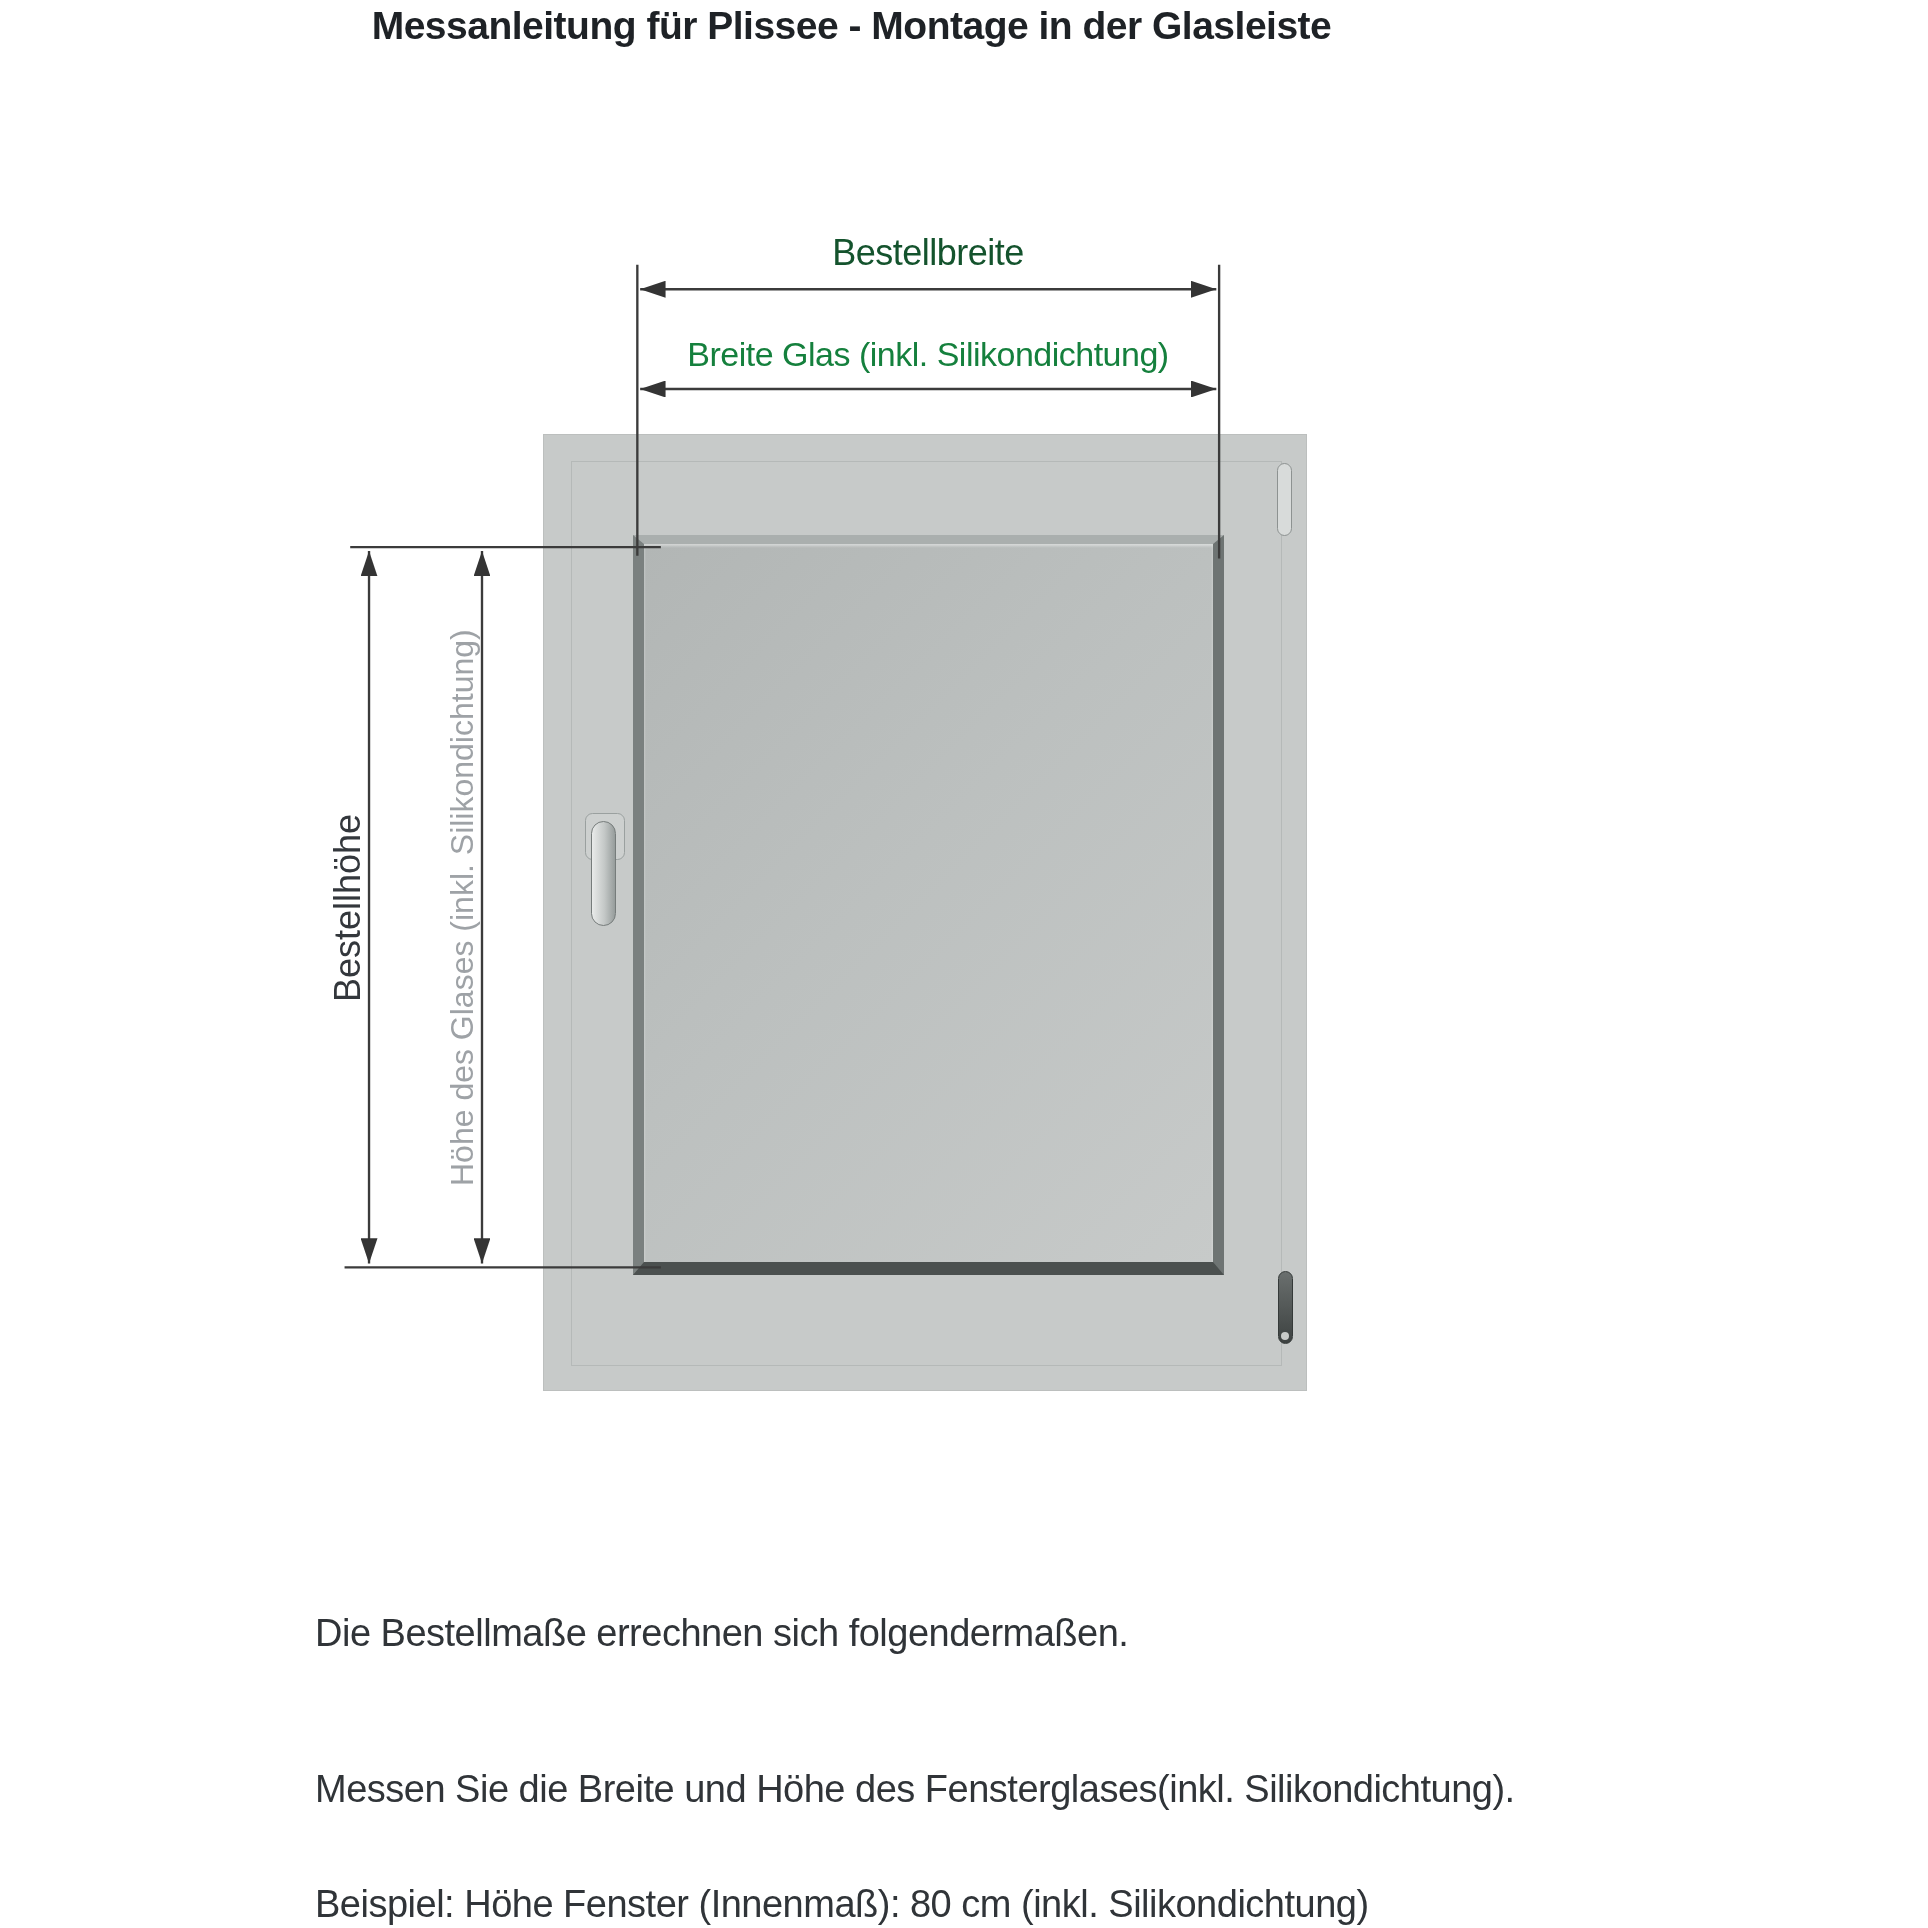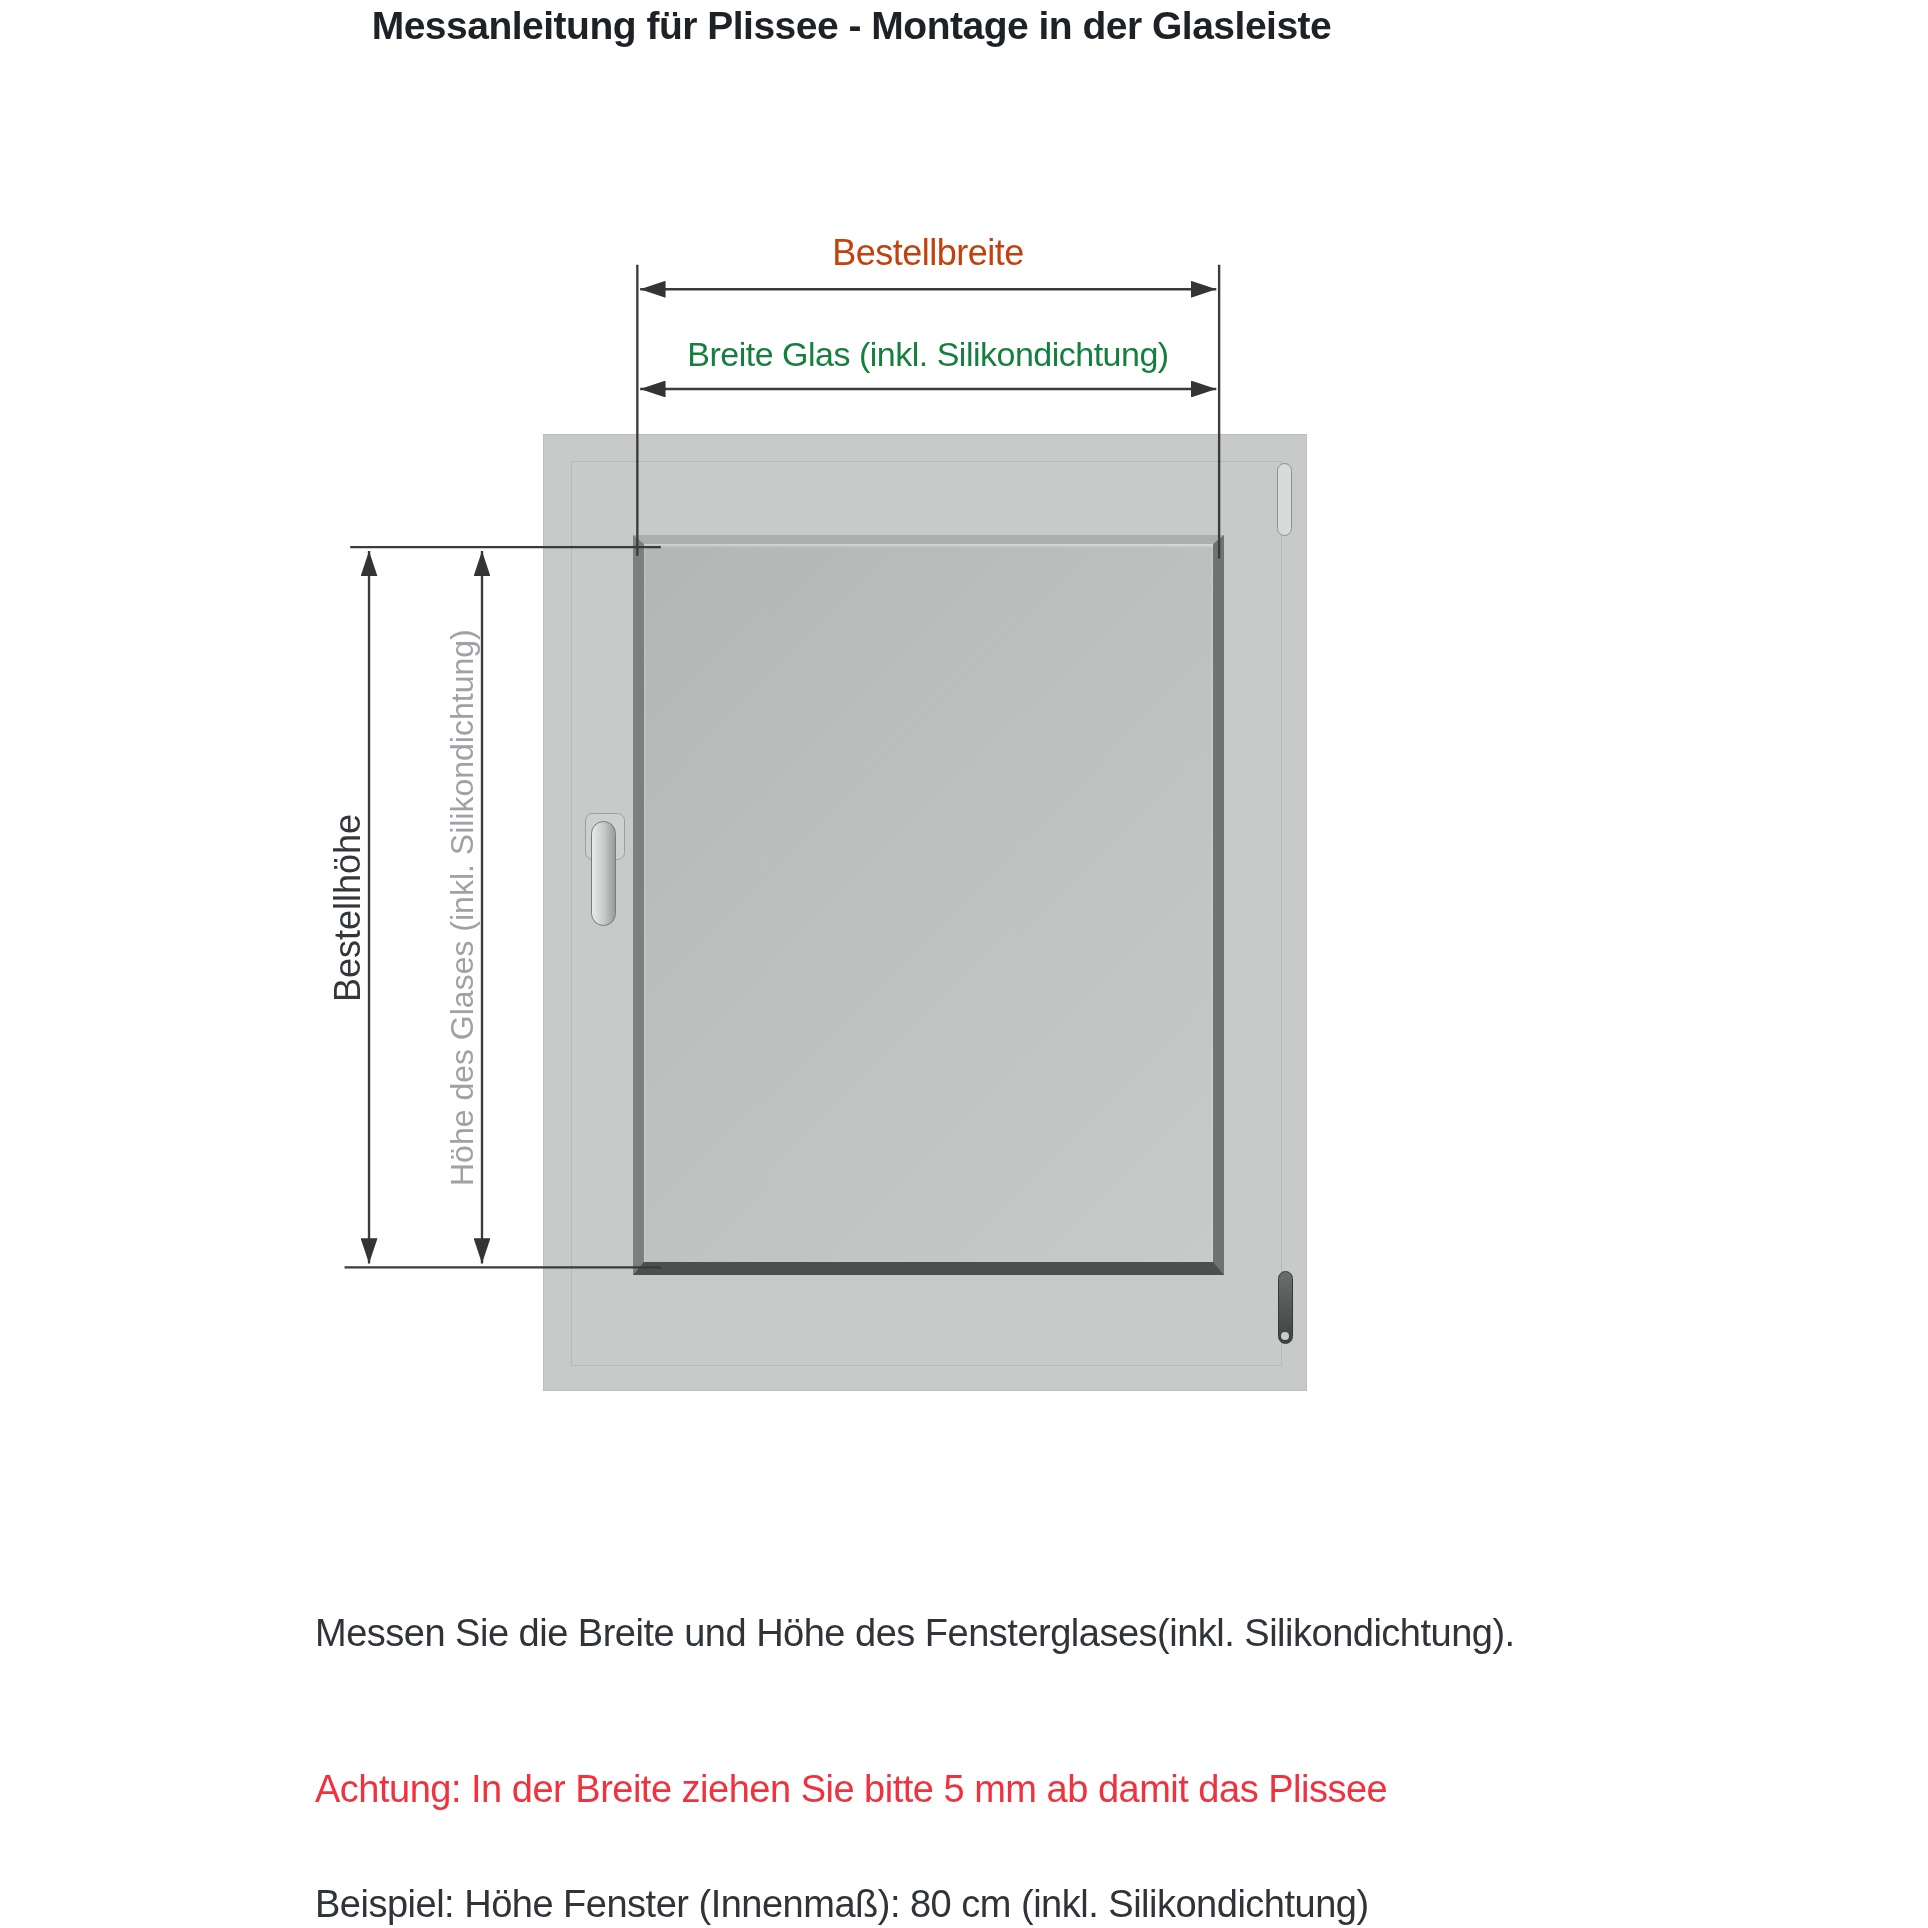--- a/index.html
+++ b/index.html
@@ -56,21 +56,21 @@
   .hinge-bottom::after{
     content:"";position:absolute;left:1.9px;bottom:2.8px;width:8.5px;height:8.5px;border-radius:50%;
     background:#c9ccca;
   }
 
   
   svg.dims{position:absolute;left:0;top:0;width:1928px;height:1469px;}
 
   
   .dim-h-label{text-align:center;}
-  .lbl-bestellbreite{left:637px;width:582px;top:232px;font-size:36px;color:#c2410c;}
+  .lbl-bestellbreite{left:637px;width:582px;top:232px;font-size:36px;color:#14532d;}
   .lbl-breiteglas{left:637px;width:582px;top:335px;font-size:34px;color:#15803d;}
   .dim-v-label{
     display:flex;align-items:center;justify-content:center;
     writing-mode:vertical-rl;transform:rotate(180deg);
     height:716px;top:550px;
   }
   .lbl-bestellhoehe{position:absolute;left:325px;width:45px;font-size:36px;color:#33373c;}
   .lbl-hoeheglas{position:absolute;left:442px;width:41px;font-size:32px;color:#9ea2a6;}
 
   
@@ -116,20 +116,21 @@
 
     <line x1="512" y1="585" x2="512" y2="1342" stroke="#3b3b3b" stroke-width="2.5" marker-start="url(#ah)" marker-end="url(#ah)"></line>
   </svg>
 
   <div class="txt dim-h-label lbl-bestellbreite">Bestellbreite</div>
   <div class="txt dim-h-label lbl-breiteglas">Breite Glas (inkl. Silikondichtung)</div>
   <div class="dim-v-label lbl-bestellhoehe">Bestellhöhe</div>
   <div class="dim-v-label lbl-hoeheglas">Höhe des Glases (inkl. Silikondichtung)</div>
 
   <div class="txt para">
+    <div>Die Bestellmaße errechnen sich folgendermaßen.</div>
     <div>Messen Sie die Breite und Höhe des Fensterglases(inkl. Silikondichtung).</div>
     <div class="warn">Achtung: In der Breite ziehen Sie bitte 5 mm ab damit das Plissee</div>
     
   </div>
 
   <div class="txt example">
     <div>Beispiel: Höhe Fenster (Innenmaß): 80 cm (inkl. Silikondichtung)</div>
     
     
   </div>

